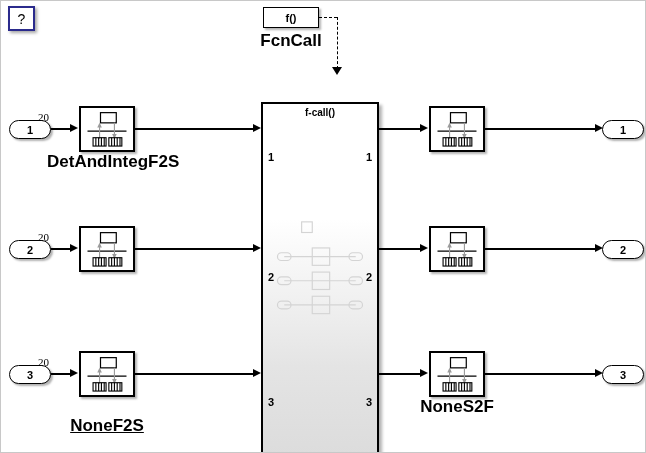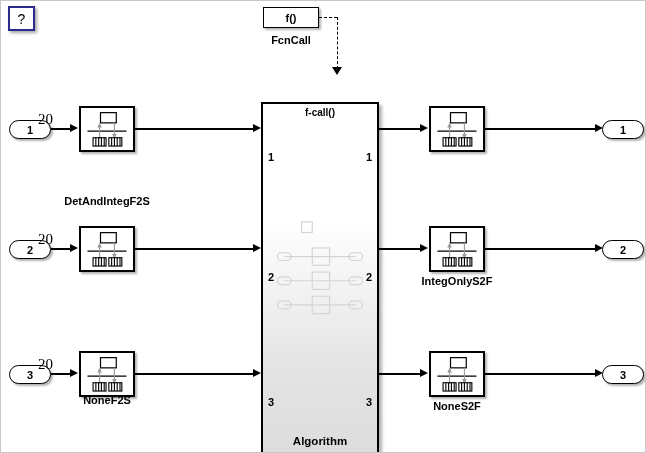--- a/index.html
+++ b/index.html
@@ -42,21 +42,21 @@
   
   .sl-block {
     position: absolute;
     background: #ffffff;
     border: 2px solid #000000;
     box-sizing: border-box;
     box-shadow: 2px 2px 2px rgba(0,0,0,0.30);
   }
   .sl-label {
     position: absolute;
-    font-size: 11px;
+    font-size: 17px;
     font-weight: bold;
     color: #000;
     text-align: center;
     white-space: nowrap;
     line-height: 13px;
   }
 
   
   .port-block {
     position: absolute;
@@ -153,21 +153,21 @@
     height: 0;
     border-top: 1.6px dashed #000;
   }
   .dash-v {
     position: absolute;
     width: 0;
     border-left: 1.6px dashed #000;
   }
   .wire-label {
     position: absolute;
-    font-size: 15px;
+    font-size: 11px;
     color: #000;
     font-family: "Liberation Serif", serif;
   }
   .algo-caption {
     position: absolute;
     font-size: 11.5px;
     font-weight: bold;
     text-align: center;
     white-space: nowrap;
   }
@@ -218,21 +218,20 @@
     </svg>
 
     <div class="algo-port-num" style="left:5px; top:47px;">1</div>
     <div class="algo-port-num" style="left:5px; top:167px;">2</div>
     <div class="algo-port-num" style="left:5px; top:292px;">3</div>
 
     <div class="algo-port-num" style="right:5px; top:47px;">1</div>
     <div class="algo-port-num" style="right:5px; top:167px;">2</div>
     <div class="algo-port-num" style="right:5px; top:292px;">3</div>
   </div>
-  <div class="algo-caption" style="left:260px; top:434px; width:118px;">Algorithm</div>
 
   <div class="port-block" style="left:8px; top:119px;">
     <span>1</span>
   </div>
   <div class="wire-label" style="left:37px; top:110px;">20</div>
   <div class="wire" style="left:50px; top:127px; width:20px;"></div>
   <div class="arrow-r" style="left:69px; top:123px;"></div>
 
   <div class="sl-block" style="left:78px; top:105px; width:56px; height:46px;">
     <svg class="rt-icon" viewBox="0 0 56 46" aria-hidden="true">
@@ -251,21 +250,21 @@
       </g>
       <g fill="none" stroke="#000" stroke-width="1.2">
         <rect x="30" y="32" width="14" height="9"></rect>
         <line x1="33" y1="32" x2="33" y2="41"></line>
           <line x1="36" y1="32" x2="36" y2="41"></line>
         <line x1="39" y1="32" x2="39" y2="41"></line>
           <line x1="42" y1="32" x2="42" y2="41"></line>
       </g>
     </svg>
   </div>
-  <div class="sl-label" style="left:46px; top:154px; width:120px;margin-top:40px;">DetAndIntegF2S</div>
+  <div class="sl-label" style="left:46px; top:154px; width:120px;">DetAndIntegF2S</div>
 
   <div class="wire" style="left:134px; top:127px; width:122px;"></div>
   <div class="arrow-r" style="left:252px; top:123px;"></div>
 
   <div class="wire" style="left:378px; top:127px; width:44px;"></div>
   <div class="arrow-r" style="left:419px; top:123px;"></div>
 
   <div class="sl-block" style="left:428px; top:105px; width:56px; height:46px;">
     <svg class="rt-icon" viewBox="0 0 56 46" aria-hidden="true">
       <rect x="21" y="5" width="17" height="11" fill="#fff" stroke="#000" stroke-width="1.3"></rect>
@@ -352,21 +351,20 @@
       </g>
       <g fill="none" stroke="#000" stroke-width="1.2">
         <rect x="30" y="32" width="14" height="9"></rect>
         <line x1="33" y1="32" x2="33" y2="41"></line>
           <line x1="36" y1="32" x2="36" y2="41"></line>
         <line x1="39" y1="32" x2="39" y2="41"></line>
           <line x1="42" y1="32" x2="42" y2="41"></line>
       </g>
     </svg>
   </div>
-  <div class="sl-label" style="left:396px; top:274px; width:120px;">IntegOnlyS2F</div>
 
   <div class="wire" style="left:484px; top:247px; width:113px;"></div>
   <div class="arrow-r" style="left:594px; top:243px;"></div>
   <div class="port-block" style="left:601px; top:239px;">
     <span>2</span>
   </div>
 
   <div class="port-block" style="left:8px; top:364px;">
     <span>3</span>
   </div>
@@ -391,21 +389,21 @@
       </g>
       <g fill="none" stroke="#000" stroke-width="1.2">
         <rect x="30" y="32" width="14" height="9"></rect>
         <line x1="33" y1="32" x2="33" y2="41"></line>
           <line x1="36" y1="32" x2="36" y2="41"></line>
         <line x1="39" y1="32" x2="39" y2="41"></line>
           <line x1="42" y1="32" x2="42" y2="41"></line>
       </g>
     </svg>
   </div>
-  <div class="sl-label" style="left:46px; top:393px; width:120px;">NoneF2S</div>
+  <div class="sl-label" style="left:46px; top:418px; width:120px;text-decoration:underline;">NoneF2S</div>
 
   <div class="wire" style="left:134px; top:372px; width:122px;"></div>
   <div class="arrow-r" style="left:252px; top:368px;"></div>
 
   <div class="wire" style="left:378px; top:372px; width:44px;"></div>
   <div class="arrow-r" style="left:419px; top:368px;"></div>
 
   <div class="sl-block" style="left:428px; top:350px; width:56px; height:46px;">
     <svg class="rt-icon" viewBox="0 0 56 46" aria-hidden="true">
       <rect x="21" y="5" width="17" height="11" fill="#fff" stroke="#000" stroke-width="1.3"></rect>

